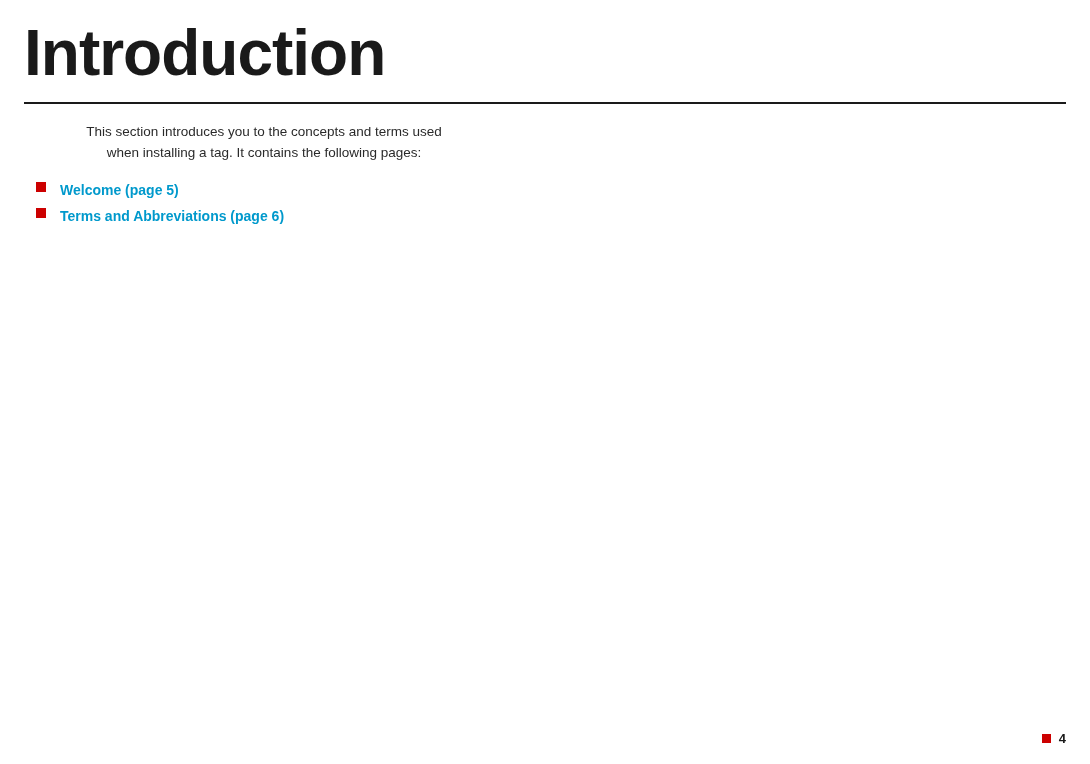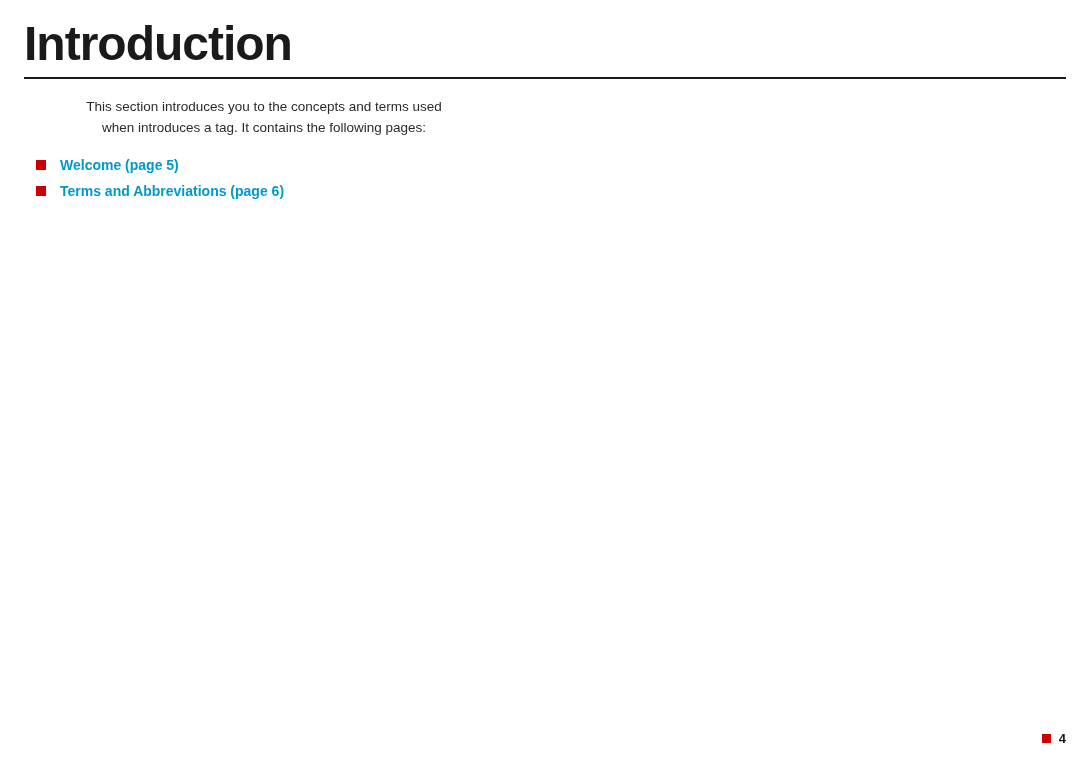--- a/index.html
+++ b/index.html
@@ -18,26 +18,26 @@
     }
 
     .page-container {
       width: 100%;
       height: 100%;
       padding: 18px 24px 18px 24px;
       position: relative;
     }
 
     .page-title {
-      font-size: 48px;
+      font-size: 64px;
       font-weight: 900;
       color: #1a1a1a;
       letter-spacing: -1px;
       line-height: 1.1;
-      margin-bottom: 6px;
+      margin-bottom: 14px;
     }
 
     .title-divider {
       border: none;
       border-top: 2.5px solid #1a1a1a;
       margin-bottom: 18px;
       width: 100%;
     }
 
     .intro-text {
@@ -49,21 +49,21 @@
       text-align: center;
     }
 
     .list-section {
       list-style: none;
       margin-left: 12px;
     }
 
     .list-item {
       display: flex;
-      align-items: center;
+      align-items: flex-start;
       margin-bottom: 10px;
     }
 
     .bullet-square {
       width: 10px;
       height: 10px;
       background-color: #cc0000;
       flex-shrink: 0;
       margin-right: 14px;
     }
@@ -101,21 +101,21 @@
 <body>
 
 <div class="page-container">
 
   <h1 class="page-title">Introduction</h1>
 
   <hr class="title-divider">
 
   <p class="intro-text">
     <span>This section introduces you to the concepts and terms used</span><br>
-    <span>when introduces a tag. It contains the following pages:</span>
+    <span>when installing a tag. It contains the following pages:</span>
   </p>
 
   <ul class="list-section">
     <li class="list-item">
       <span class="bullet-square"></span>
       <a class="list-link" href="#">Welcome (page 5)</a>
     </li>
     <li class="list-item">
       <span class="bullet-square"></span>
       <a class="list-link" href="#">Terms and Abbreviations (page 6)</a>

